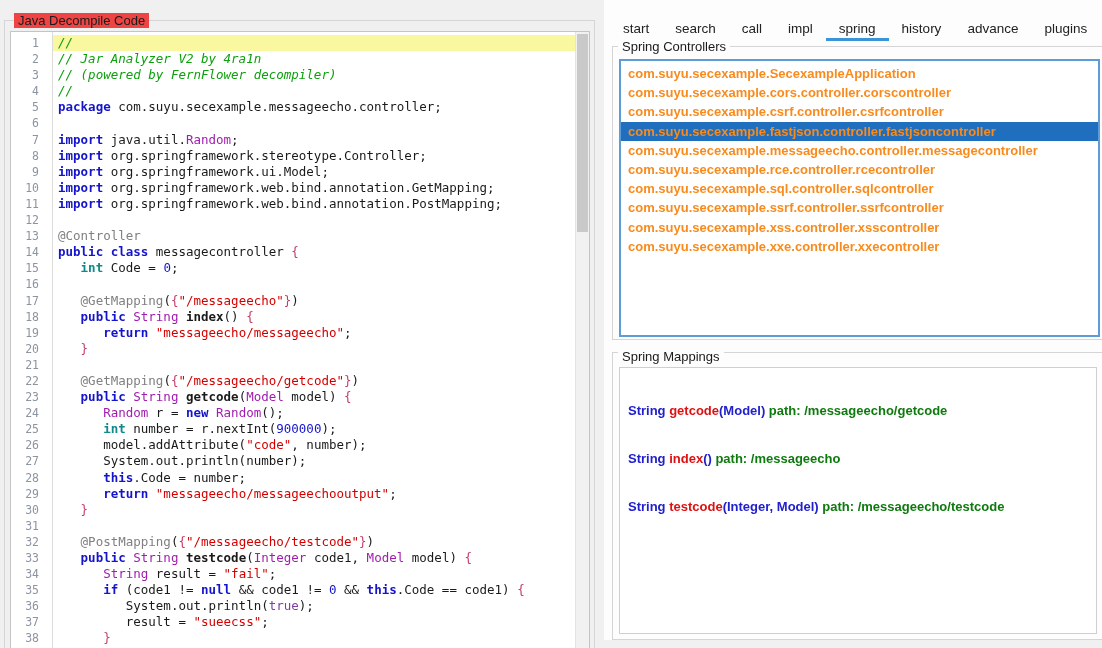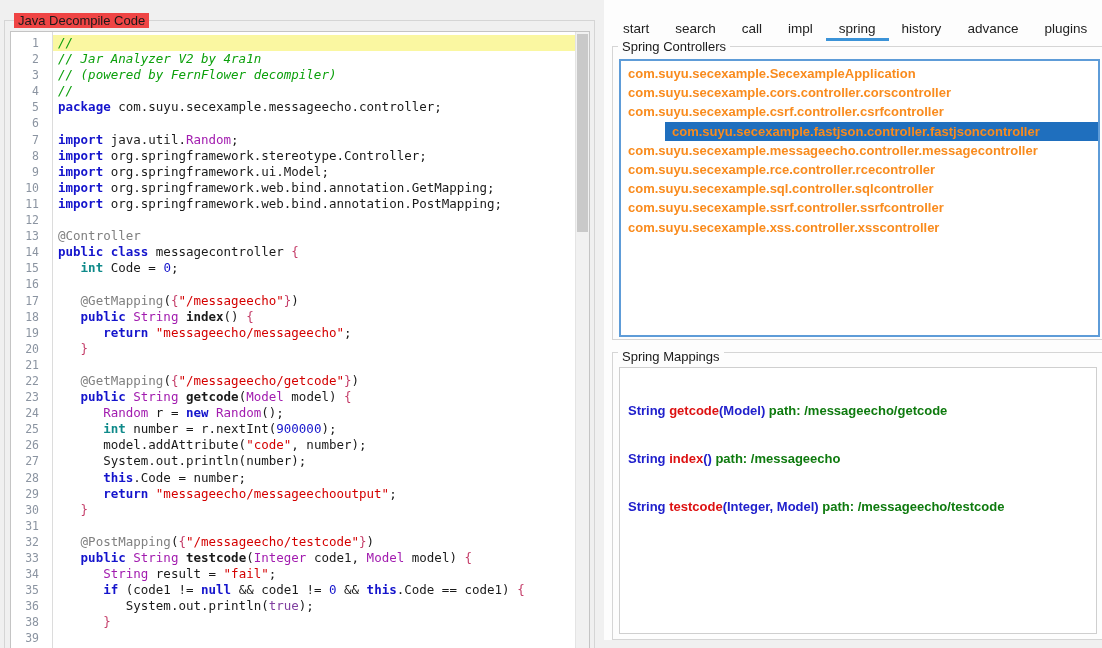--- a/index.html
+++ b/index.html
@@ -87,21 +87,21 @@
   .grp-title-mappings   { left:618px; top:349px; }
 
   .list-controllers {
     position:absolute; left:619px; top:59px; width:481px; height:278px;
     border:2px solid #5e9cd8; background:#ffffff; overflow:hidden; padding-top:3px;
   }
   .crow {
     height:19.2px; line-height:19.2px; padding-left:7px;
     font-size:13px; font-weight:bold; color:#f98b1d; white-space:nowrap;
   }
-  .crow.selected { background:#1f6fbe;margin-left:44px; }
+  .crow.selected { background:#1f6fbe; }
 
   .list-mappings {
     position:absolute; left:619px; top:367px; width:478px; height:267px;
     border:1px solid #cfcfcf; background:#ffffff; overflow:hidden; padding-top:5px;
   }
   .mrow {
     height:20px; line-height:20px; padding-left:8px;
     font-size:13px; font-weight:bold; white-space:nowrap;margin-top:28px;
   }
   .m-ret, .m-params { color:#2020cc; }
@@ -146,20 +146,21 @@
       <div class="cl"><span class="ln">27</span><span class="cc"><span class="tk-p">      System.out.println(number);</span></span></div>
       <div class="cl"><span class="ln">28</span><span class="cc"><span class="tk-p">      </span><span class="tk-k">this</span><span class="tk-p">.Code = number;</span></span></div>
       <div class="cl"><span class="ln">29</span><span class="cc"><span class="tk-p">      </span><span class="tk-k">return</span><span class="tk-p"> </span><span class="tk-s">"messageecho/messageechooutput"</span><span class="tk-p">;</span></span></div>
       <div class="cl"><span class="ln">30</span><span class="cc"><span class="tk-p">   </span><span class="tk-b">}</span></span></div>
       <div class="cl"><span class="ln">31</span><span class="cc"></span></div>
       <div class="cl"><span class="ln">32</span><span class="cc"><span class="tk-p">   </span><span class="tk-a">@PostMapping</span><span class="tk-p">(</span><span class="tk-b">{</span><span class="tk-s">"/messageecho/testcode"</span><span class="tk-b">}</span><span class="tk-p">)</span></span></div>
       <div class="cl"><span class="ln">33</span><span class="cc"><span class="tk-p">   </span><span class="tk-k">public</span><span class="tk-p"> </span><span class="tk-g">String</span><span class="tk-p"> </span><span class="tk-m">testcode</span><span class="tk-p">(</span><span class="tk-g">Integer</span><span class="tk-p"> code1, </span><span class="tk-g">Model</span><span class="tk-p"> model) </span><span class="tk-b">{</span></span></div>
       <div class="cl"><span class="ln">34</span><span class="cc"><span class="tk-p">      </span><span class="tk-g">String</span><span class="tk-p"> result = </span><span class="tk-s">"fail"</span><span class="tk-p">;</span></span></div>
       <div class="cl"><span class="ln">35</span><span class="cc"><span class="tk-p">      </span><span class="tk-k">if</span><span class="tk-p"> (code1 != </span><span class="tk-k">null</span><span class="tk-p"> &amp;&amp; code1 != </span><span class="tk-n">0</span><span class="tk-p"> &amp;&amp; </span><span class="tk-k">this</span><span class="tk-p">.Code == code1) </span><span class="tk-b">{</span></span></div>
       <div class="cl"><span class="ln">36</span><span class="cc"><span class="tk-p">         System.out.println(</span><span class="tk-o">true</span><span class="tk-p">);</span></span></div>
+      <div class="cl"><span class="ln">37</span><span class="cc"><span class="tk-p">         result = </span><span class="tk-s">"sueecss"</span><span class="tk-p">;</span></span></div>
       <div class="cl"><span class="ln">38</span><span class="cc"><span class="tk-p">      </span><span class="tk-b">}</span></span></div>
       <div class="cl"><span class="ln">39</span><span class="cc"></span></div>
     </div>
   <div class="vsb">
     <div class="vsb-thumb"></div>
   </div>
 </div>
 
 <div class="right-bg"></div>
 <div class="bottom-strip"></div>
@@ -180,20 +181,21 @@
 <div class="list-controllers">
     <div class="crow">com.suyu.secexample.SecexampleApplication</div>
     <div class="crow">com.suyu.secexample.cors.controller.corscontroller</div>
     <div class="crow">com.suyu.secexample.csrf.controller.csrfcontroller</div>
     <div class="crow selected">com.suyu.secexample.fastjson.controller.fastjsoncontroller</div>
     <div class="crow">com.suyu.secexample.messageecho.controller.messagecontroller</div>
     <div class="crow">com.suyu.secexample.rce.controller.rcecontroller</div>
     <div class="crow">com.suyu.secexample.sql.controller.sqlcontroller</div>
     <div class="crow">com.suyu.secexample.ssrf.controller.ssrfcontroller</div>
     <div class="crow">com.suyu.secexample.xss.controller.xsscontroller</div>
+    <div class="crow">com.suyu.secexample.xxe.controller.xxecontroller</div>
   </div>
 
 <div class="grp grp-mappings"></div>
 <div class="grp-title grp-title-mappings">Spring Mappings</div>
 <div class="list-mappings">
     <div class="mrow"><span class="m-ret">String</span><span class="m-name"> getcode</span><span class="m-params">(Model)</span><span class="m-path"> path: /messageecho/getcode</span></div>
     <div class="mrow"><span class="m-ret">String</span><span class="m-name"> index</span><span class="m-params">()</span><span class="m-path"> path: /messageecho</span></div>
     <div class="mrow"><span class="m-ret">String</span><span class="m-name"> testcode</span><span class="m-params">(Integer, Model)</span><span class="m-path"> path: /messageecho/testcode</span></div>
   </div>
 

